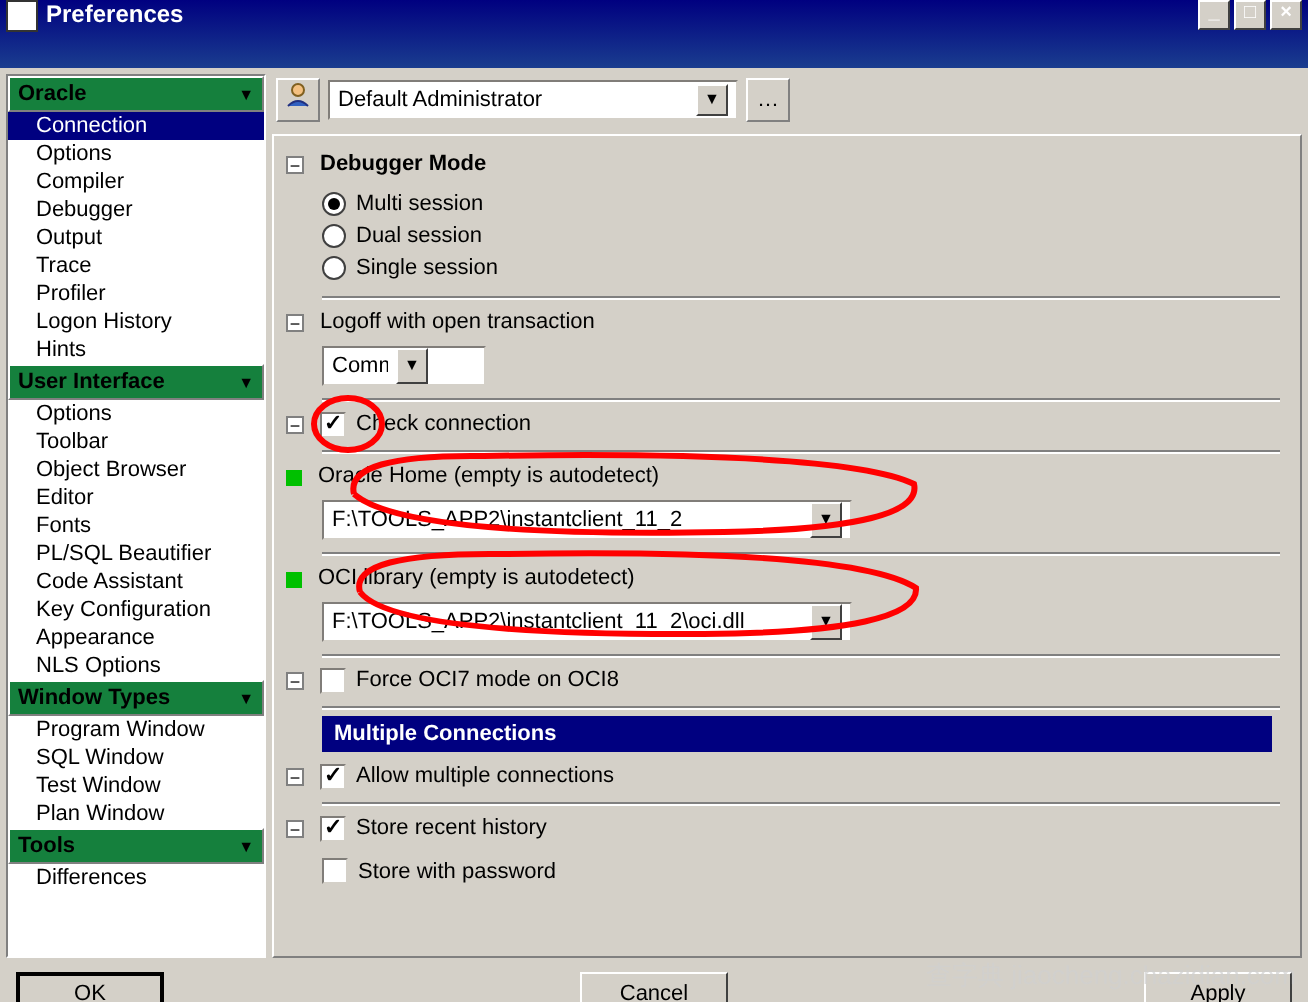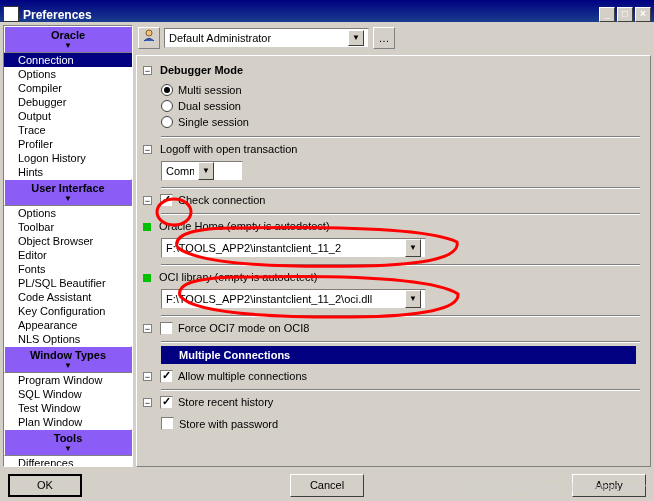--- a/index.html
+++ b/index.html
@@ -9,23 +9,23 @@
   font-size: 11px;
   background: #d4d0c8;
   width: 654px;
   height: 501px;
   overflow: hidden;
   position: relative;
 }
 .titlebar {
   background: linear-gradient(180deg, #000080 0%, #1a3d8f 100%);
   color: #fff;
-  height: 22px;
-  display: flex;
-  align-items: flex-end;
+  height: 34px;
+  display: flex;
+  align-items: flex-start;
   padding: 0 3px;
   font-weight: bold;
   font-size: 12px;
 }
 .titlebar .icon {
   width: 16px; height: 16px;
   background: #fff;
   border: 1px solid #333;
   margin-right: 4px;
   display: inline-block;
@@ -51,28 +51,27 @@
 }
 .sidebar {
   width: 130px;
   background: #fff;
   border: 1px solid;
   border-color: #808080 #fff #fff #808080;
   overflow-y: auto;
 }
 .tree-header {
   font-weight: bold;
-  background: #8b5cf6;
+  background: #15803d;
   border: 1px solid;
   border-color: #fff #808080 #808080 #fff;
   padding: 2px 4px;
   display: flex;
   justify-content: space-between;
   align-items: center;
-  flex-direction: column;
 }
 .tree-item {
   padding: 1px 4px 1px 14px;
   white-space: nowrap;
   overflow: hidden;
 }
 .tree-item.selected {
   background: #000080;
   color: #fff;
 }
@@ -197,21 +196,21 @@
   border: 1px solid;
   border-color: #fff #404040 #404040 #fff;
   text-align: center;
   font-size: 8px;
   line-height: 16px;
 }
 .blue-header {
   background: #000080;
   color: #fff;
   font-weight: bold;
-  padding: 3px 18px;
+  padding: 3px 6px;
   margin-left: 18px;
   margin-right: 4px;
 }
 hr.thin {
   border: none;
   border-top: 1px solid #808080;
   border-bottom: 1px solid #fff;
   margin: 3px 0 3px 18px;
 }
 .button-bar {

